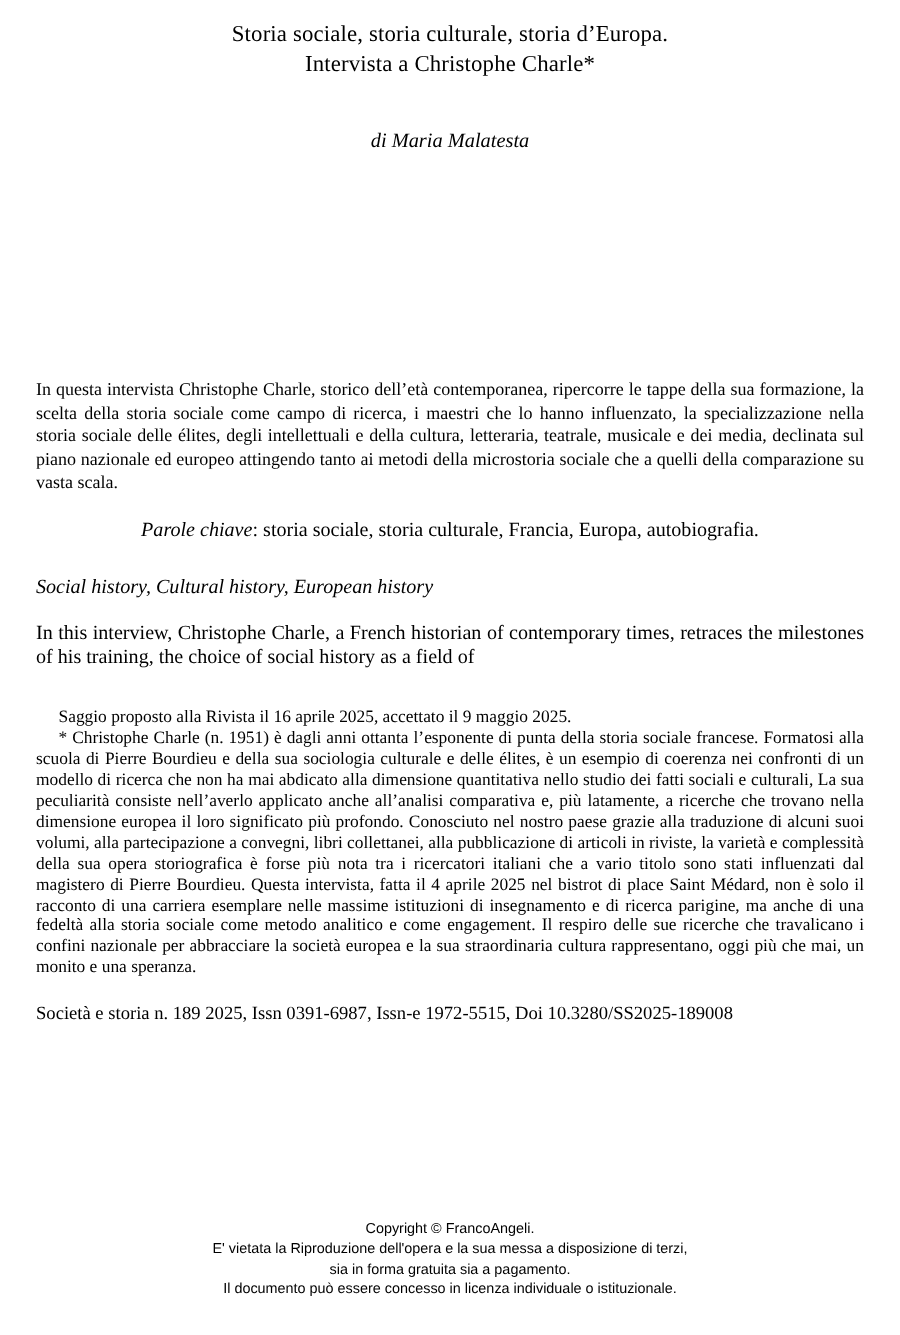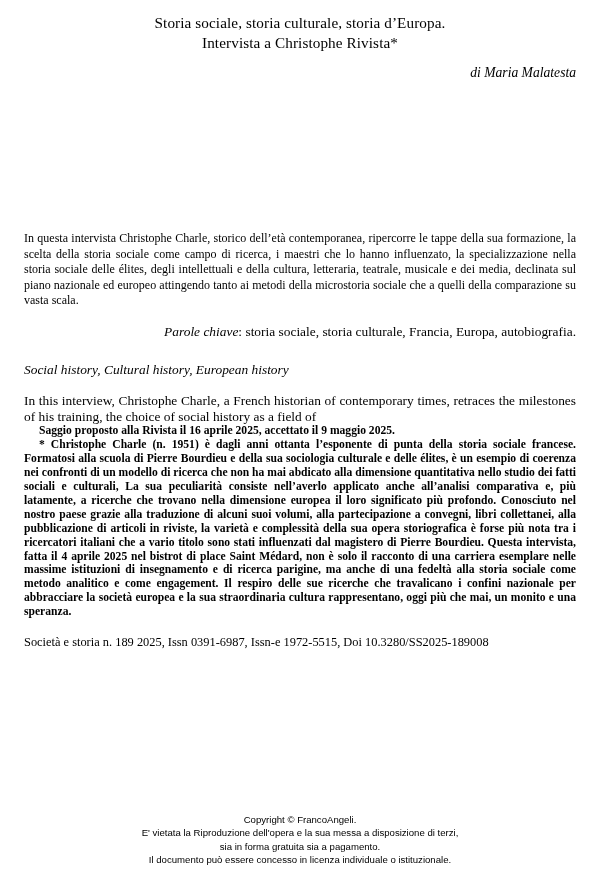--- a/index.html
+++ b/index.html
@@ -29,44 +29,44 @@
   .title-block {
     padding-top: 13px;
     text-align: center;
   }
   .title-line {
     font-size: 15.2px;
     line-height: 20px;
     letter-spacing: 0.1px;
   }
   .byline {
-    text-align: right;
+    text-align: center;
     font-style: italic;
     font-size: 13.6px;
     line-height: 17px;
-    margin-top: 11px;
+    margin-top: 32px;
   }
 
   
   .gap-before-abstract {
     height: 150px;
   }
 
   
   .abstract {
     font-size: 12px;
     line-height: 15.6px;
     text-align: justify;
     text-justify: inter-word;
     hyphens: none;
   }
   .keywords {
     font-size: 13.4px;
     line-height: 15.6px;
-    text-align: right;
+    text-align: center;
     margin-top: 15px;
   }
   .keywords .kw-label {
     font-style: italic;
   }
   .en-keywords {
     font-size: 13.4px;
     line-height: 15.6px;
     font-style: italic;
     text-align: left;
@@ -76,25 +76,25 @@
   .abstract-en {
     font-size: 13.4px;
     line-height: 15.6px;
     text-align: justify;
     text-justify: inter-word;
     margin-top: 16px;
   }
 
   
   .footnotes {
+    margin-top: 26px;
     font-size: 11.6px;
     line-height: 13.9px;
     text-align: justify;
     text-justify: inter-word;
-    font-weight: bold;
   }
   .footnotes p {
     margin: 0;
     text-indent: 15px;
   }
 
   
   .citation {
     margin-top: 16px;
     font-size: 12.4px;
@@ -120,21 +120,21 @@
     white-space: nowrap;
   }
 </style>
 </head>
 <body>
 
 <div class="page">
 
   <div class="title-block">
     <div class="title-line">Storia sociale, storia culturale, storia d’Europa.</div>
-    <div class="title-line">Intervista a Christophe Rivista*</div>
+    <div class="title-line">Intervista a Christophe Charle*</div>
   </div>
 
   <div class="byline">di Maria Malatesta</div>
 
   <div class="gap-before-abstract"></div>
 
   <div class="abstract">In questa intervista Christophe Charle, storico dell’età contemporanea, ripercorre le tappe della sua formazione, la scelta della storia sociale come campo di ricerca, i maestri che lo hanno influenzato, la specializzazione nella storia sociale delle élites, degli intellettuali e della cultura, letteraria, teatrale, musicale e dei media, declinata sul piano nazionale ed europeo attingendo tanto ai metodi della microstoria sociale che a quelli della comparazione su vasta scala.</div>
 
   <div class="keywords">
     <span class="kw-label">Parole chiave</span><span>: </span><span>storia sociale, storia culturale, Francia, Europa, autobiografia.</span>

